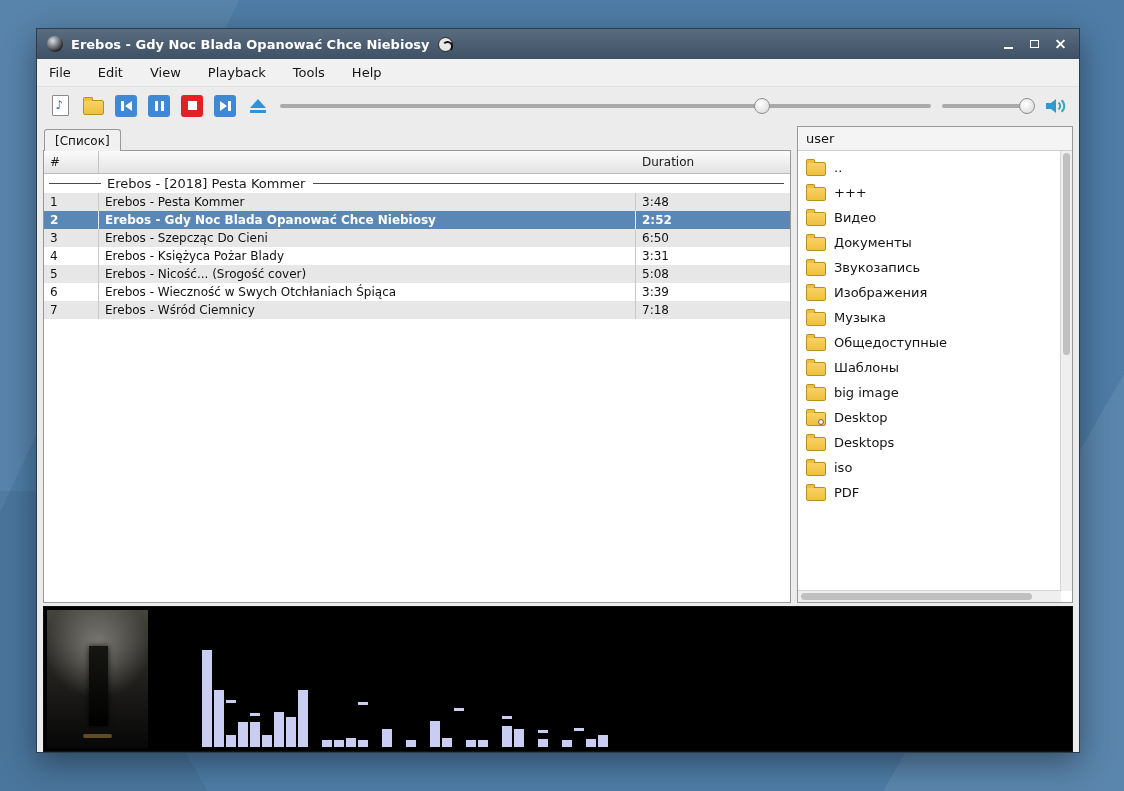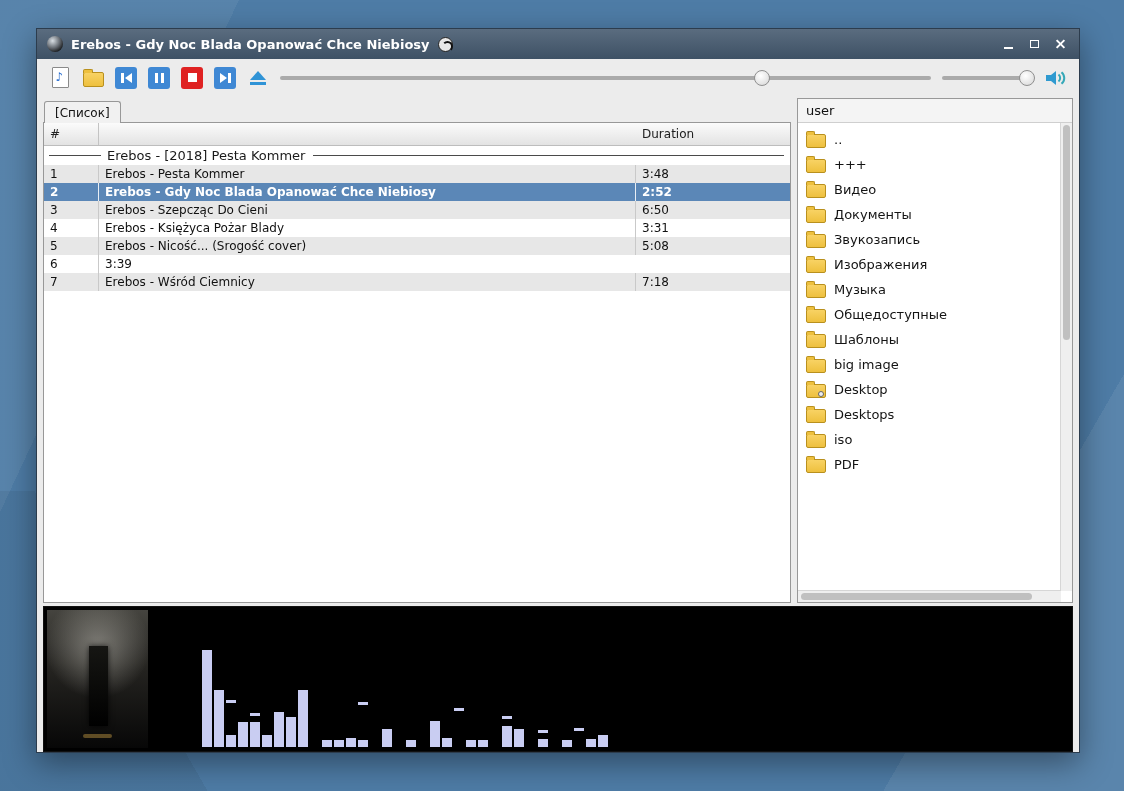--- a/index.html
+++ b/index.html
@@ -162,20 +162,28 @@
         <div class="min-glyph"></div>
       </div>
     <div class="winbtn">
         <div class="max-glyph"></div>
       </div>
     <div class="winbtn">
         <div class="close-glyph"></div>
       </div>
   </div>
 
+  <div class="menubar">
+    <span class="menu-item">File</span>
+    <span class="menu-item">Edit</span>
+    <span class="menu-item">View</span>
+    <span class="menu-item">Playback</span>
+    <span class="menu-item">Tools</span>
+    <span class="menu-item">Help</span>
+  </div>
 
   <div class="toolbar">
     <div class="tbtn">
         <div class="addfile-icon"></div>
       </div>
     <div class="tbtn">
         <div class="folder-glyph"></div>
       </div>
     <div class="tbtn btn-blue">
       <div class="prev-glyph">
@@ -264,20 +272,21 @@
             <div class="cell cell-title">Erebos - Księżyca Pożar Blady</div>
             <div class="cell cell-dur">3:31</div>
           </div>
           <div class="track-row">
             <div class="cell cell-num">5</div>
             <div class="cell cell-title">Erebos - Nicość... (Srogość cover)</div>
             <div class="cell cell-dur">5:08</div>
           </div>
           <div class="track-row">
             <div class="cell cell-num">6</div>
+            <div class="cell cell-title">Erebos - Wieczność w Swych Otchłaniach Śpiąca</div>
             <div class="cell cell-dur">3:39</div>
           </div>
           <div class="track-row">
             <div class="cell cell-num">7</div>
             <div class="cell cell-title">Erebos - Wśród Ciemnicy</div>
             <div class="cell cell-dur">7:18</div>
           </div>
         </div>
       </div>
     </div>

